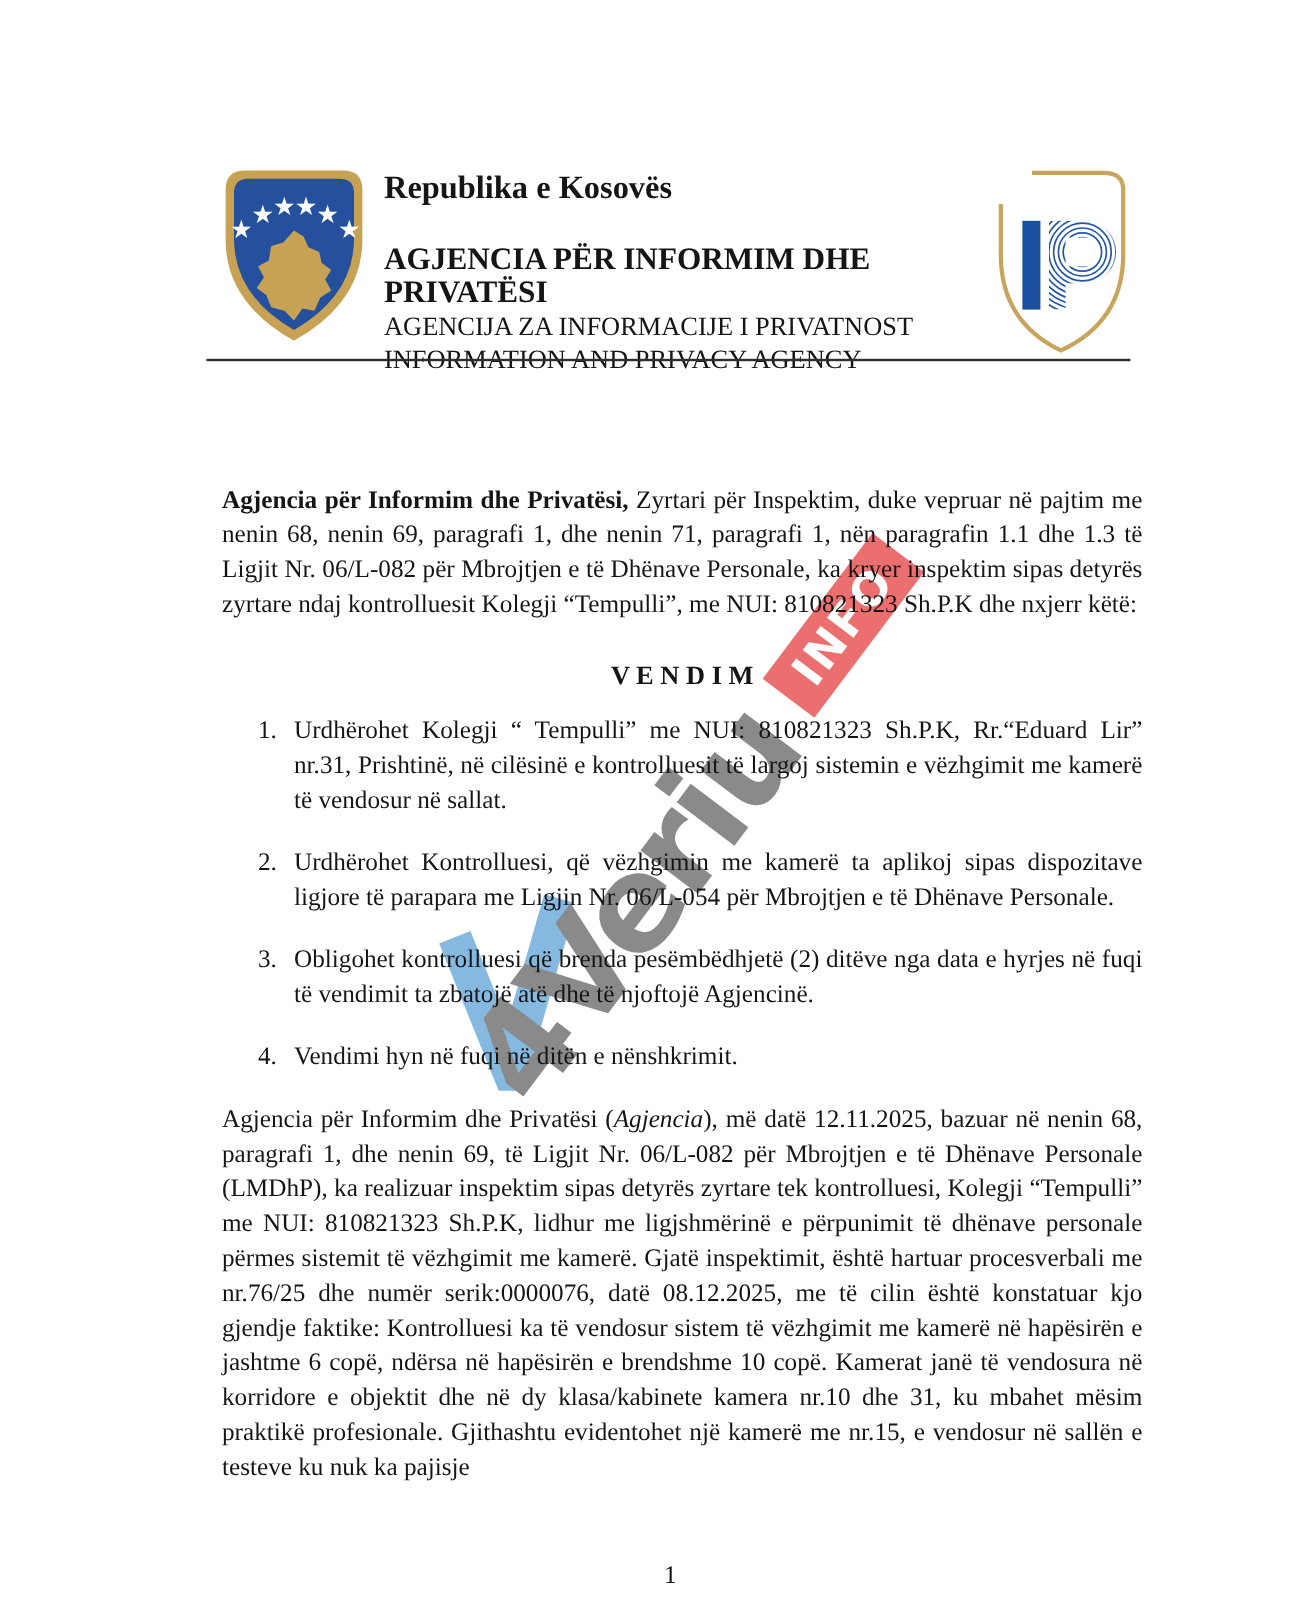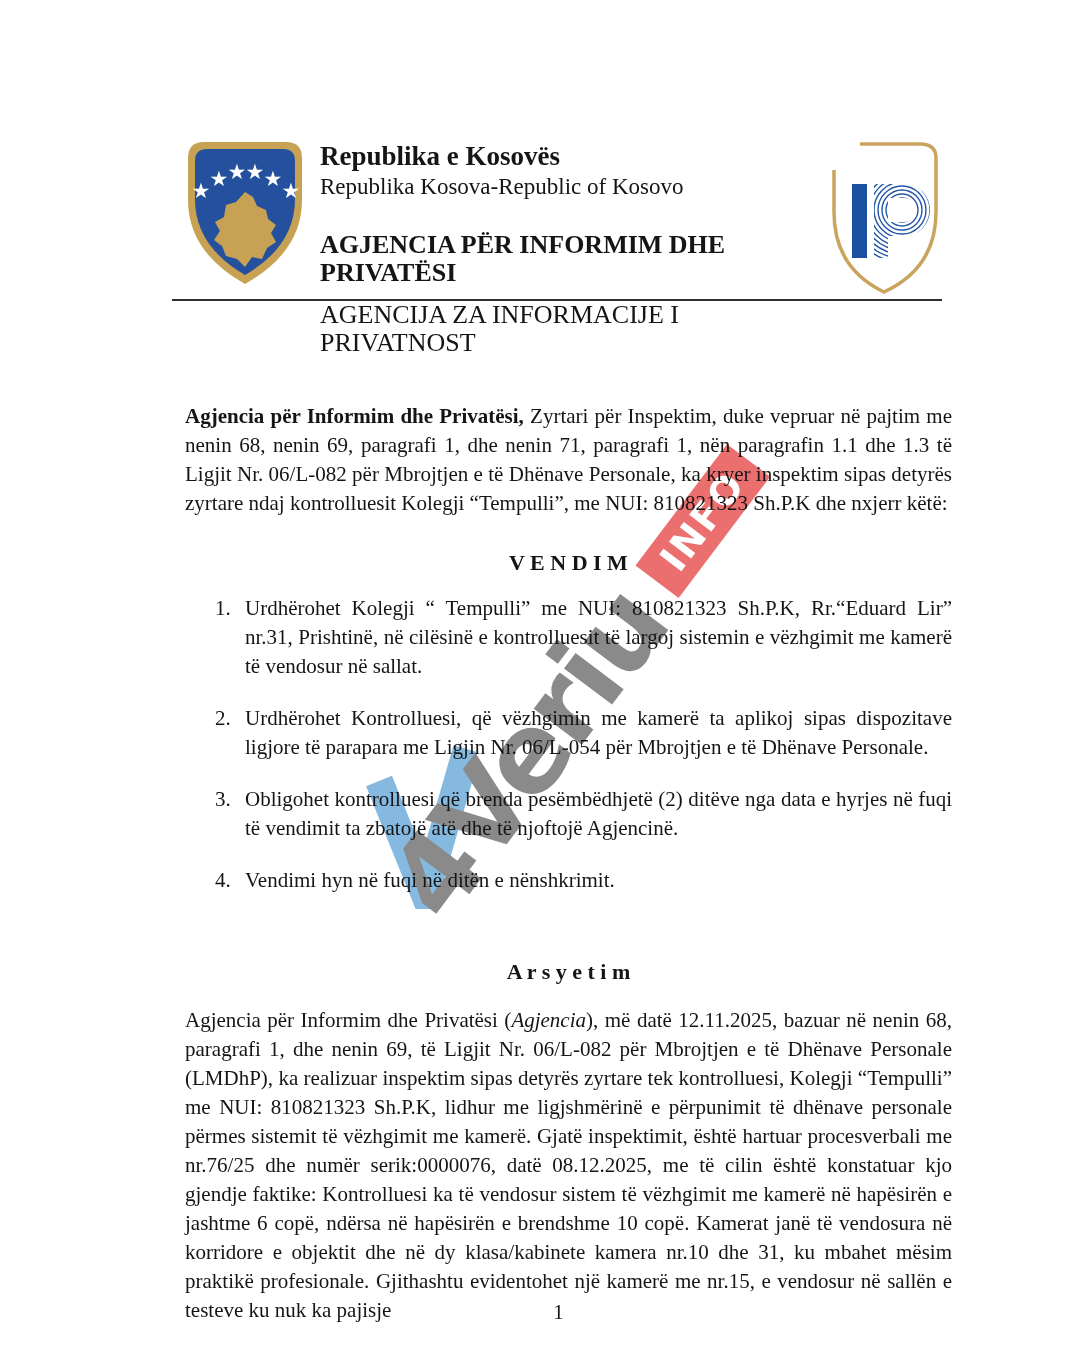--- a/index.html
+++ b/index.html
@@ -8,21 +8,21 @@
     font-family:"Liberation Serif",serif;color:#151515;overflow:hidden;
   }
   
   .header{position:absolute;top:136px;left:176px;width:766px;display:flex;
           justify-content:space-between;align-items:flex-start;z-index:2;}
   .emblem{width:138px;height:158px;flex:0 0 auto;}
   .head-center{flex:1;padding:4px 6px 0 6px;}
   .hc1{font-size:27px;font-weight:bold;line-height:32px;}
   .hc2{font-size:23px;line-height:29px;}
   .hc3{font-size:26px;font-weight:bold;line-height:28px;margin-top:30px;}
-  .hc4{font-size:26px;line-height:28px;margin-top:14px;}
+  .hc4{font-size:22px;line-height:28px;}
   .hc5{font-size:22px;line-height:28px;}
   .ip-logo{width:116px;height:164px;flex:0 0 auto;}
   .rule{position:absolute;top:299px;left:172px;width:770px;border-top:2px solid #2e2e2e;z-index:2;}
   
   .meta{position:absolute;top:320px;right:210px;text-align:right;
         font-size:21px;line-height:29px;z-index:2;}
   
   .content{position:absolute;top:402px;left:185px;width:767px;
            font-size:21px;line-height:29px;text-align:justify;z-index:2;}
   .lead b{font-weight:bold;}
@@ -68,23 +68,23 @@
         <text x="61" y="43">★</text>
         <text x="79" y="43">★</text>
         <text x="97" y="50">★</text>
         <text x="115" y="62">★</text>
       </g>
       <path fill="#c8a254" d="M69,56 L77,61 81,70 90,74 92,83 100,89 95,97 100,106 91,112 86,123 76,121 69,131 61,123 50,120 46,110 38,104 44,95 39,86 48,81 50,69 60,66 Z"></path>
     </svg>
 
     <div class="head-center">
       <div class="hc1">Republika e Kosovës</div>
-      <div class="hc2">Republika Kosova-Republic of Kosovo</div>
       <div class="hc3">AGJENCIA PËR INFORMIM DHE PRIVATËSI</div>
       <div class="hc4">AGENCIJA ZA INFORMACIJE I PRIVATNOST</div>
+      <div class="hc5">INFORMATION AND PRIVACY AGENCY</div>
     </div>
 
     <svg class="ip-logo" viewBox="0 0 116 164" aria-hidden="true">
       <defs>
         <clipPath id="pclip" clip-rule="evenodd">
           <path fill-rule="evenodd" d="M48,48 h30 a26,26 0 0 1 0,52 h-16 v22 h-14 Z M62,62 v24 h16 a12,12 0 0 0 0,-24 Z"></path>
         </clipPath>
       </defs>
       <path d="M34,8 L94,8 Q110,8 110,22 L110,76 Q110,132 58,156 Q8,132 8,76 L8,34" fill="none" stroke="#c9a45c" stroke-width="3.5"></path>
       <rect x="26" y="48" width="15" height="74" fill="#1b4fa0"></rect>
@@ -128,21 +128,20 @@
     </div>
     <div class="item">
       <span class="num">3.</span>
       <span class="txt">Obligohet kontrolluesi që brenda pesëmbëdhjetë (2) ditëve nga data e hyrjes në fuqi të vendimit ta zbatojë atë dhe të njoftojë Agjencinë.</span>
     </div>
     <div class="item">
       <span class="num">4.</span>
       <span class="txt">Vendimi hyn në fuqi në ditën e nënshkrimit.</span>
     </div>
 
-    <div class="heading h-arsyetim">A r s y e t i m</div>
 
     <p style="margin:0;"><span>Agjencia për Informim dhe Privatësi (</span><i>Agjencia</i><span>), më datë 12.11.2025, bazuar në nenin 68, paragrafi 1, dhe nenin 69, të Ligjit Nr. 06/L-082 për Mbrojtjen e të Dhënave Personale (LMDhP), ka realizuar inspektim sipas detyrës zyrtare tek kontrolluesi, Kolegji “Tempulli” me NUI: 810821323 Sh.P.K, lidhur me ligjshmërinë e përpunimit të dhënave personale përmes sistemit të vëzhgimit me kamerë. Gjatë inspektimit, është hartuar procesverbali me nr.76/25 dhe numër serik:0000076, datë 08.12.2025, me të cilin është konstatuar kjo gjendje faktike: Kontrolluesi ka të vendosur sistem të vëzhgimit me kamerë në hapësirën e jashtme 6 copë, ndërsa në hapësirën e brendshme 10 copë. Kamerat janë të vendosura në korridore e objektit dhe në dy klasa/kabinete kamera nr.10 dhe 31, ku mbahet mësim praktikë profesionale. Gjithashtu evidentohet një kamerë me nr.15, e vendosur në sallën e testeve ku nuk ka pajisje</span></p>
 
   </div>
 
   <div class="pageno">1</div>
 
 </div>
 
 </body></html>

